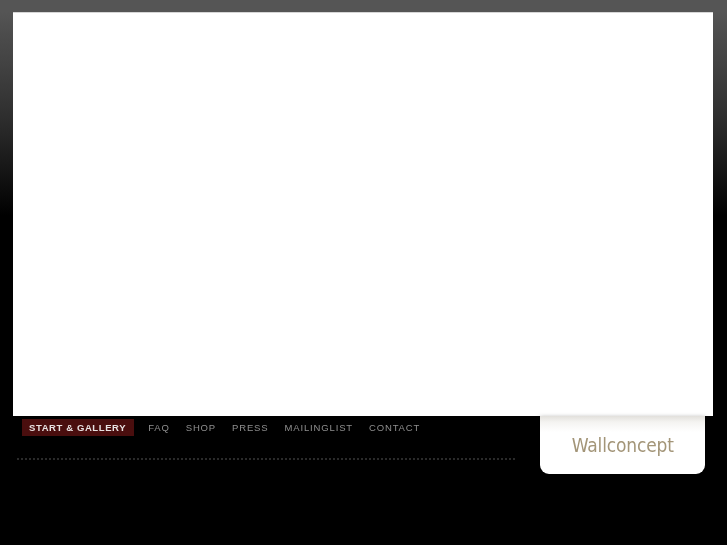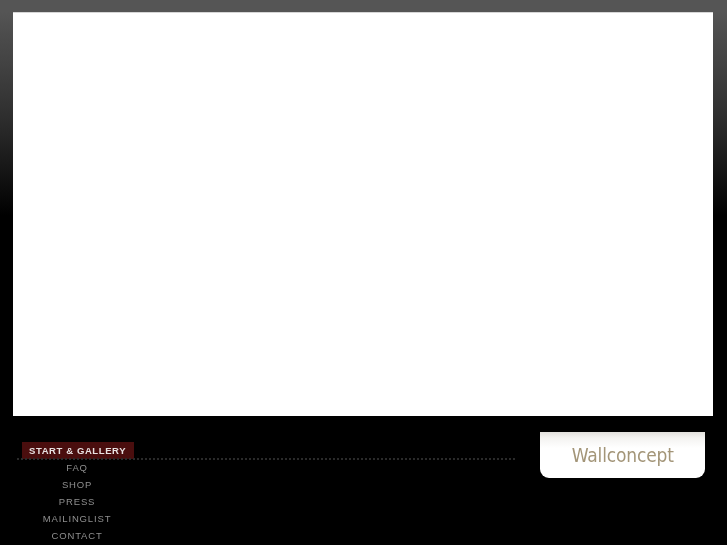--- a/index.html
+++ b/index.html
@@ -77,25 +77,24 @@
     left: 0;
     top: 416px;
     width: 727px;
     height: 129px;
     background: #000000;
   }
 
   #nav-list {
     position: absolute;
     left: 22px;
-    top: 26px;
+    top: 3px;
     display: flex;
     align-items: center;
     height: 17px;
-    flex-direction: column;
   }
 
   .nav-item {
     display: inline-block;
     color: #8f8f8f;
     font-family: "Liberation Sans", sans-serif;
     font-size: 9.5px;
     letter-spacing: 0.85px;
     text-transform: uppercase;
     white-space: nowrap;
@@ -122,23 +121,23 @@
     top: 42px;
     width: 498px;
     height: 0;
     border-top: 2px dotted #2a2a2a;
   }
 
   
   #logo-tab {
     position: absolute;
     left: 540px;
-    top: 16px;
+    top: 0px;
     width: 165px;
-    height: 46px;
+    height: 58px;
     background: linear-gradient(to bottom, #e2e0dc 0px, #f4f3f1 6px, #ffffff 16px, #ffffff 100%);
     border-bottom-left-radius: 9px;
     border-bottom-right-radius: 9px;
     box-shadow: 0 2px 5px rgba(0,0,0,0.55);
     display: flex;
     align-items: center;
     justify-content: center;
   }
 
   #logo-text {

